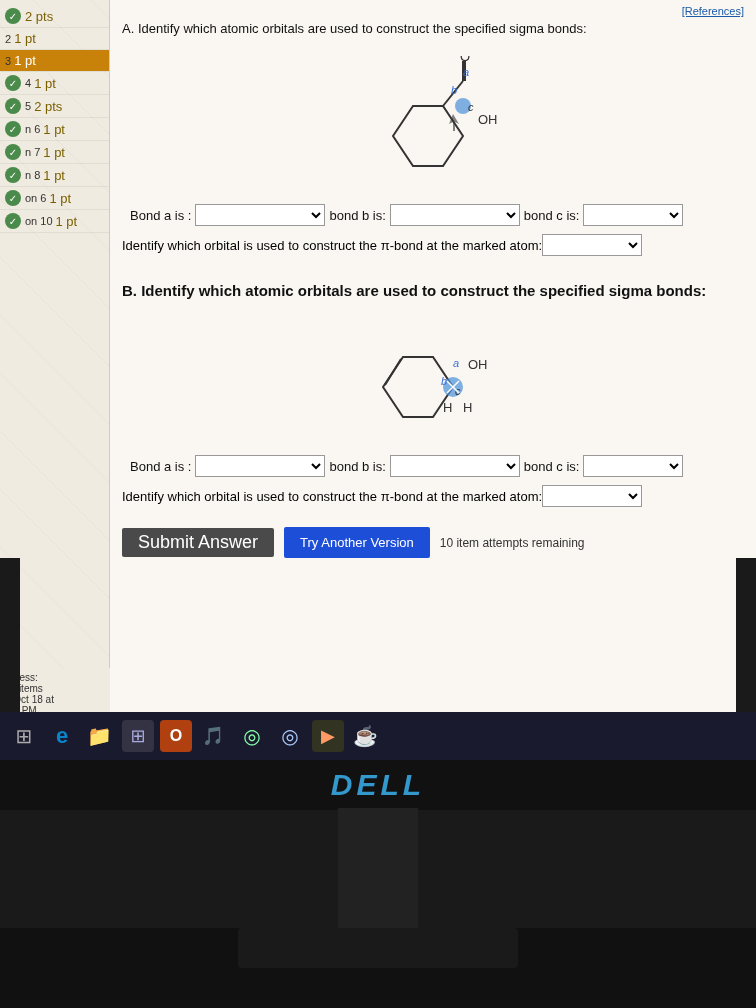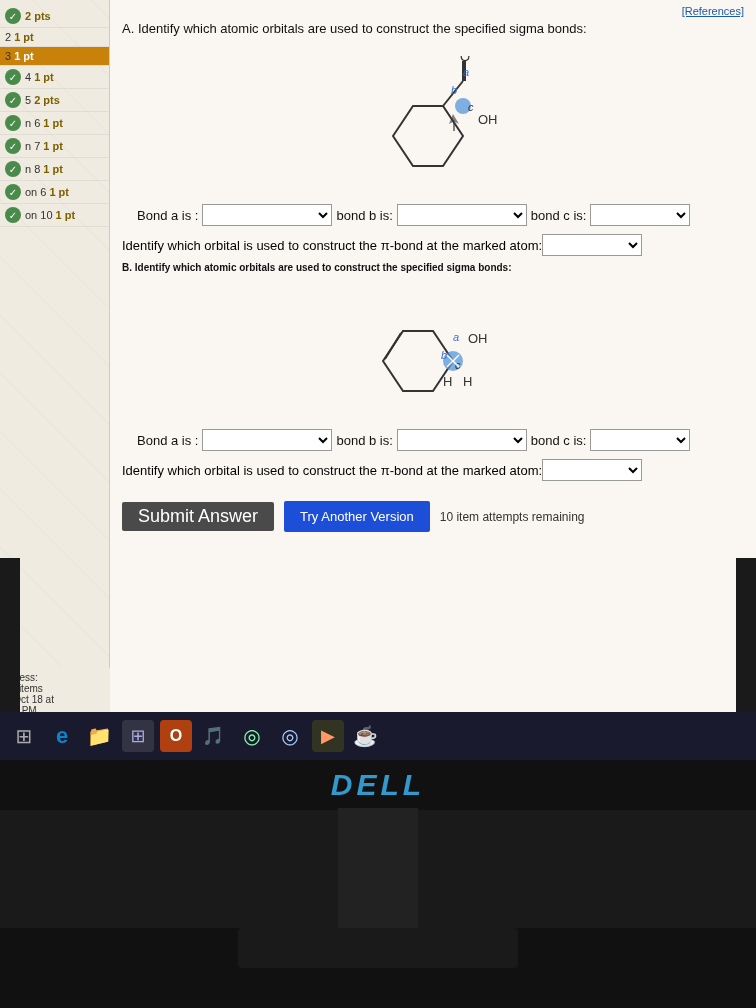--- a/index.html
+++ b/index.html
@@ -55,23 +55,23 @@
       flex-shrink: 0;
     }
 
     .sidebar-item .num {
       font-size: 11px;
       color: #333;
       margin-right: 3px;
     }
 
     .sidebar-item .pts-label {
-      font-size: 11px;
+      font-size: 13px;
       color: #7a6000;
-      font-weight: bold;
+      font-weight: normal;
     }
 
     
     .main-content {
       flex: 1;
       padding: 5px 12px;
       overflow-y: auto;
       background: #faf7f2;
       position: relative;
     }
@@ -94,21 +94,21 @@
     .molecule-area {
       text-align: center;
       margin: 8px 0;
       position: relative;
       height: 140px;
     }
 
     .bond-row {
       display: flex;
       align-items: center;
-      margin: 8px 15px;
+      margin: 8px 8px;
       font-size: 13px;
       flex-wrap: wrap;
       gap: 4px;
     }
 
     .bond-row label {
       font-size: 13px;
       color: #111;
     }
 
@@ -130,24 +130,24 @@
     }
 
     .pi-bond-row {
       display: flex;
       align-items: center;
       margin: 6px 0;
       font-size: 13px;
     }
 
     .section-label {
-      font-size: 10px;
+      font-size: 15px;
       font-weight: bold;
       color: #111;
-      margin: 6px 0 6px 0;
+      margin: 26px 0 6px 0;
     }
 
     .bottom-bar {
       display: flex;
       align-items: center;
       gap: 10px;
       margin-top: 12px;
       padding: 8px 0;
     }
 

